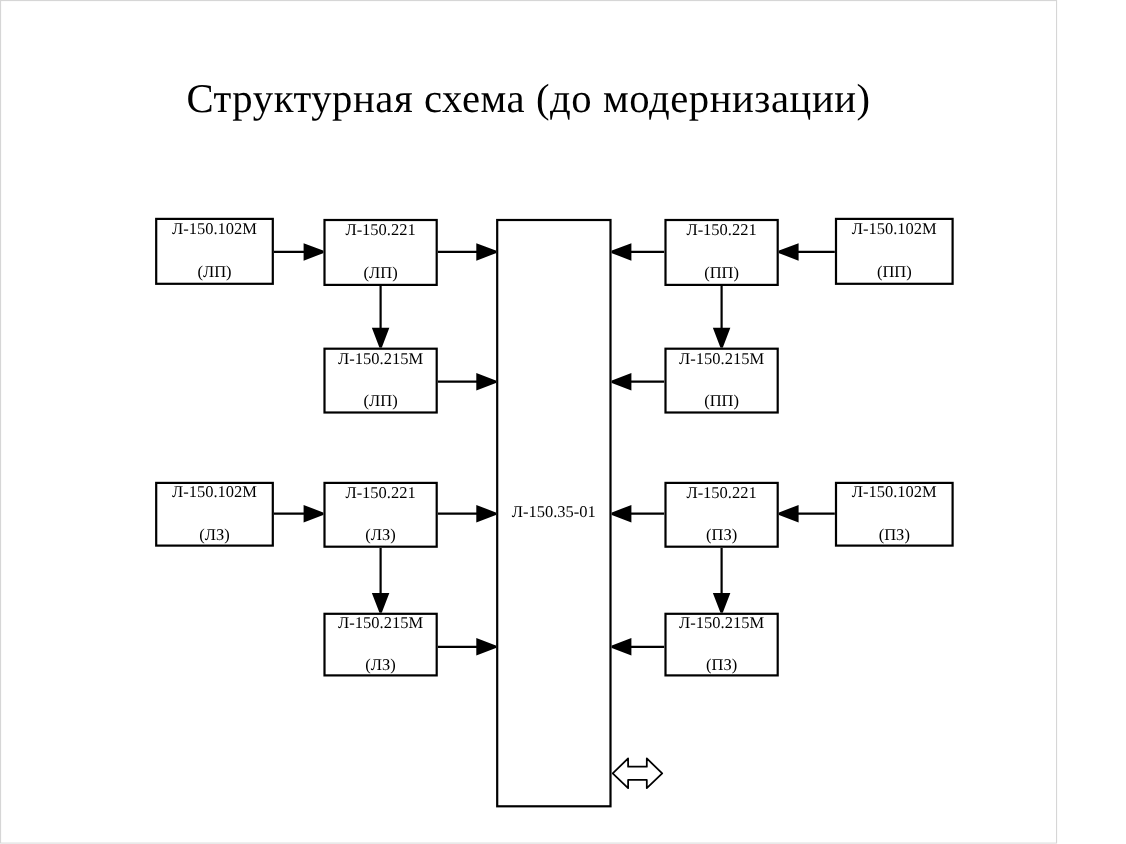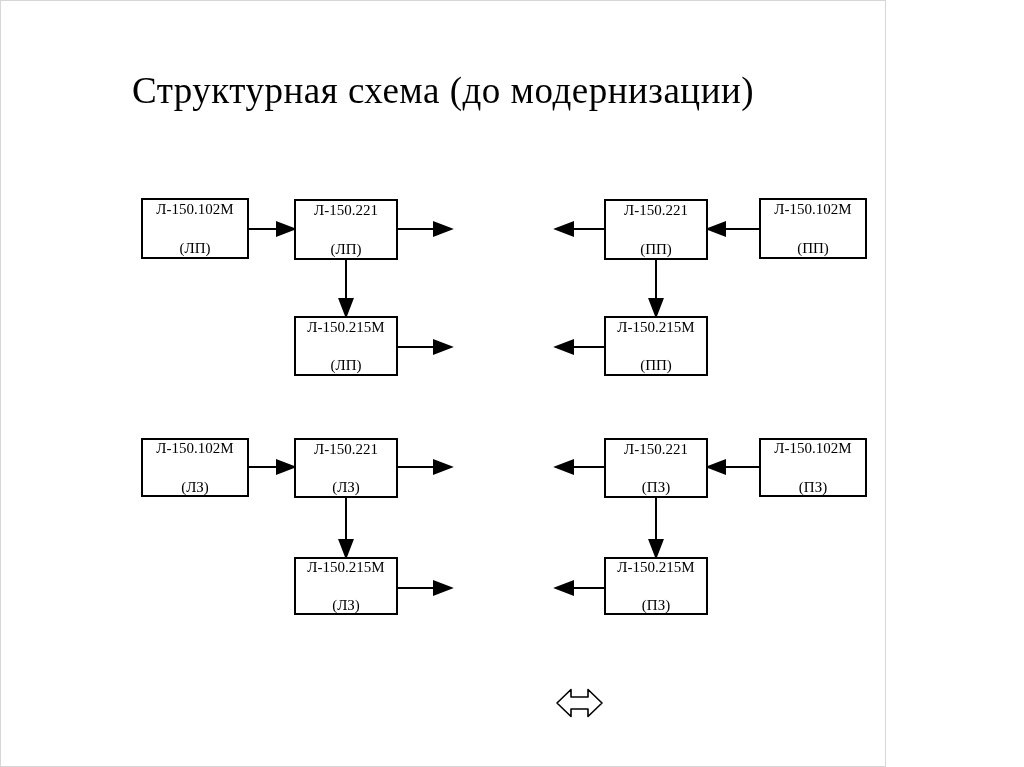--- a/index.html
+++ b/index.html
@@ -1,18 +1,18 @@
 <!DOCTYPE html>
 <html><head>
 <meta charset="utf-8">
 <style>
   html, body { margin: 0; padding: 0; background: #ffffff; }
   .slide {
     position: relative;
-    width: 886px;
+    width: 961px;
     height: 767px;
     box-sizing: border-box;
     background: #ffffff;
     border: 1px solid #d6d6d6;
     overflow: hidden;
     font-family: "Liberation Serif", serif;
   }
   .title {
     position: absolute;
     left: 0; right: 0; top: 68px;
@@ -151,20 +151,23 @@
   </div>
   <div class="box" style="left:293px; top:437px; width:104px; height:60px;">
     <span>Л-150.221</span>
     <span>(ЛЗ)</span>
   </div>
   <div class="box" style="left:293px; top:556px; width:104px; height:58px;">
     <span>Л-150.215М</span>
     <span>(ЛЗ)</span>
   </div>
 
+  <div class="box" style="left:450px; top:198px; width:105px; height:535px;">
+    <span>Л-150.35-01</span>
+  </div>
 
   <div class="box" style="left:603px; top:198px; width:104px; height:61px;">
     <span>Л-150.221</span>
     <span>(ПП)</span>
   </div>
   <div class="box" style="left:758px; top:197px; width:108px; height:61px;">
     <span>Л-150.102М</span>
     <span>(ПП)</span>
   </div>
   <div class="box" style="left:603px; top:315px; width:104px; height:60px;">

